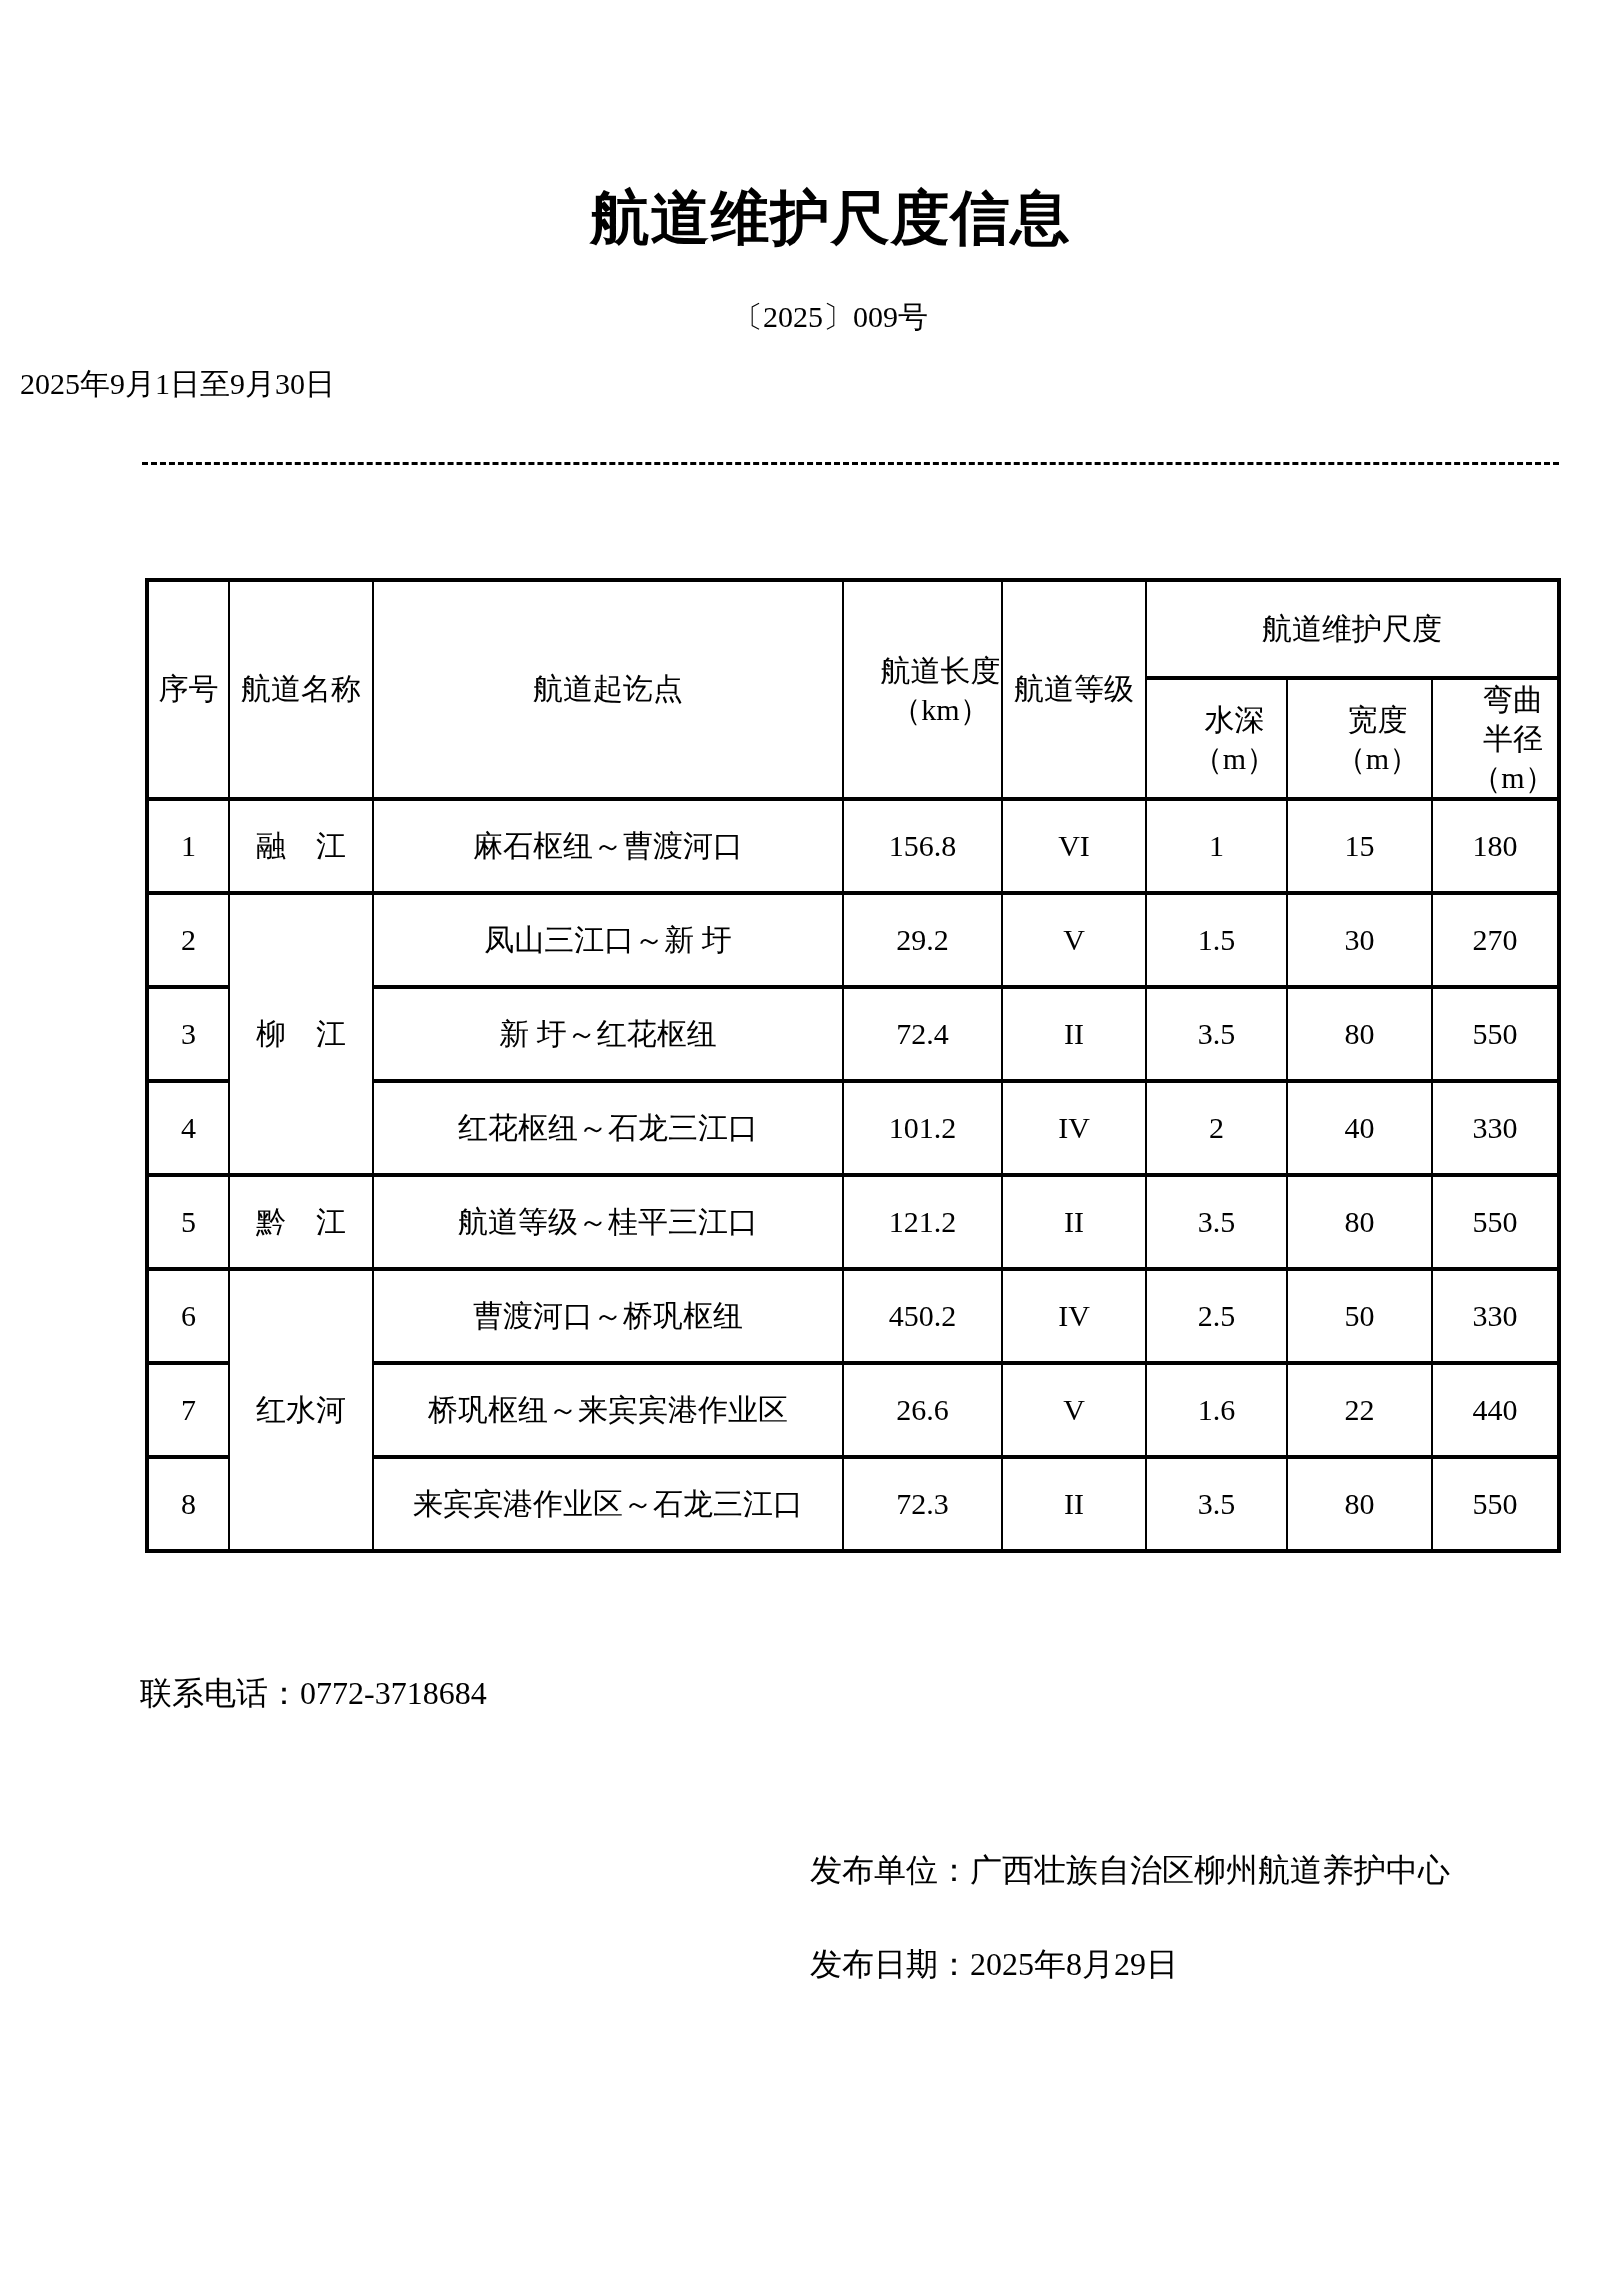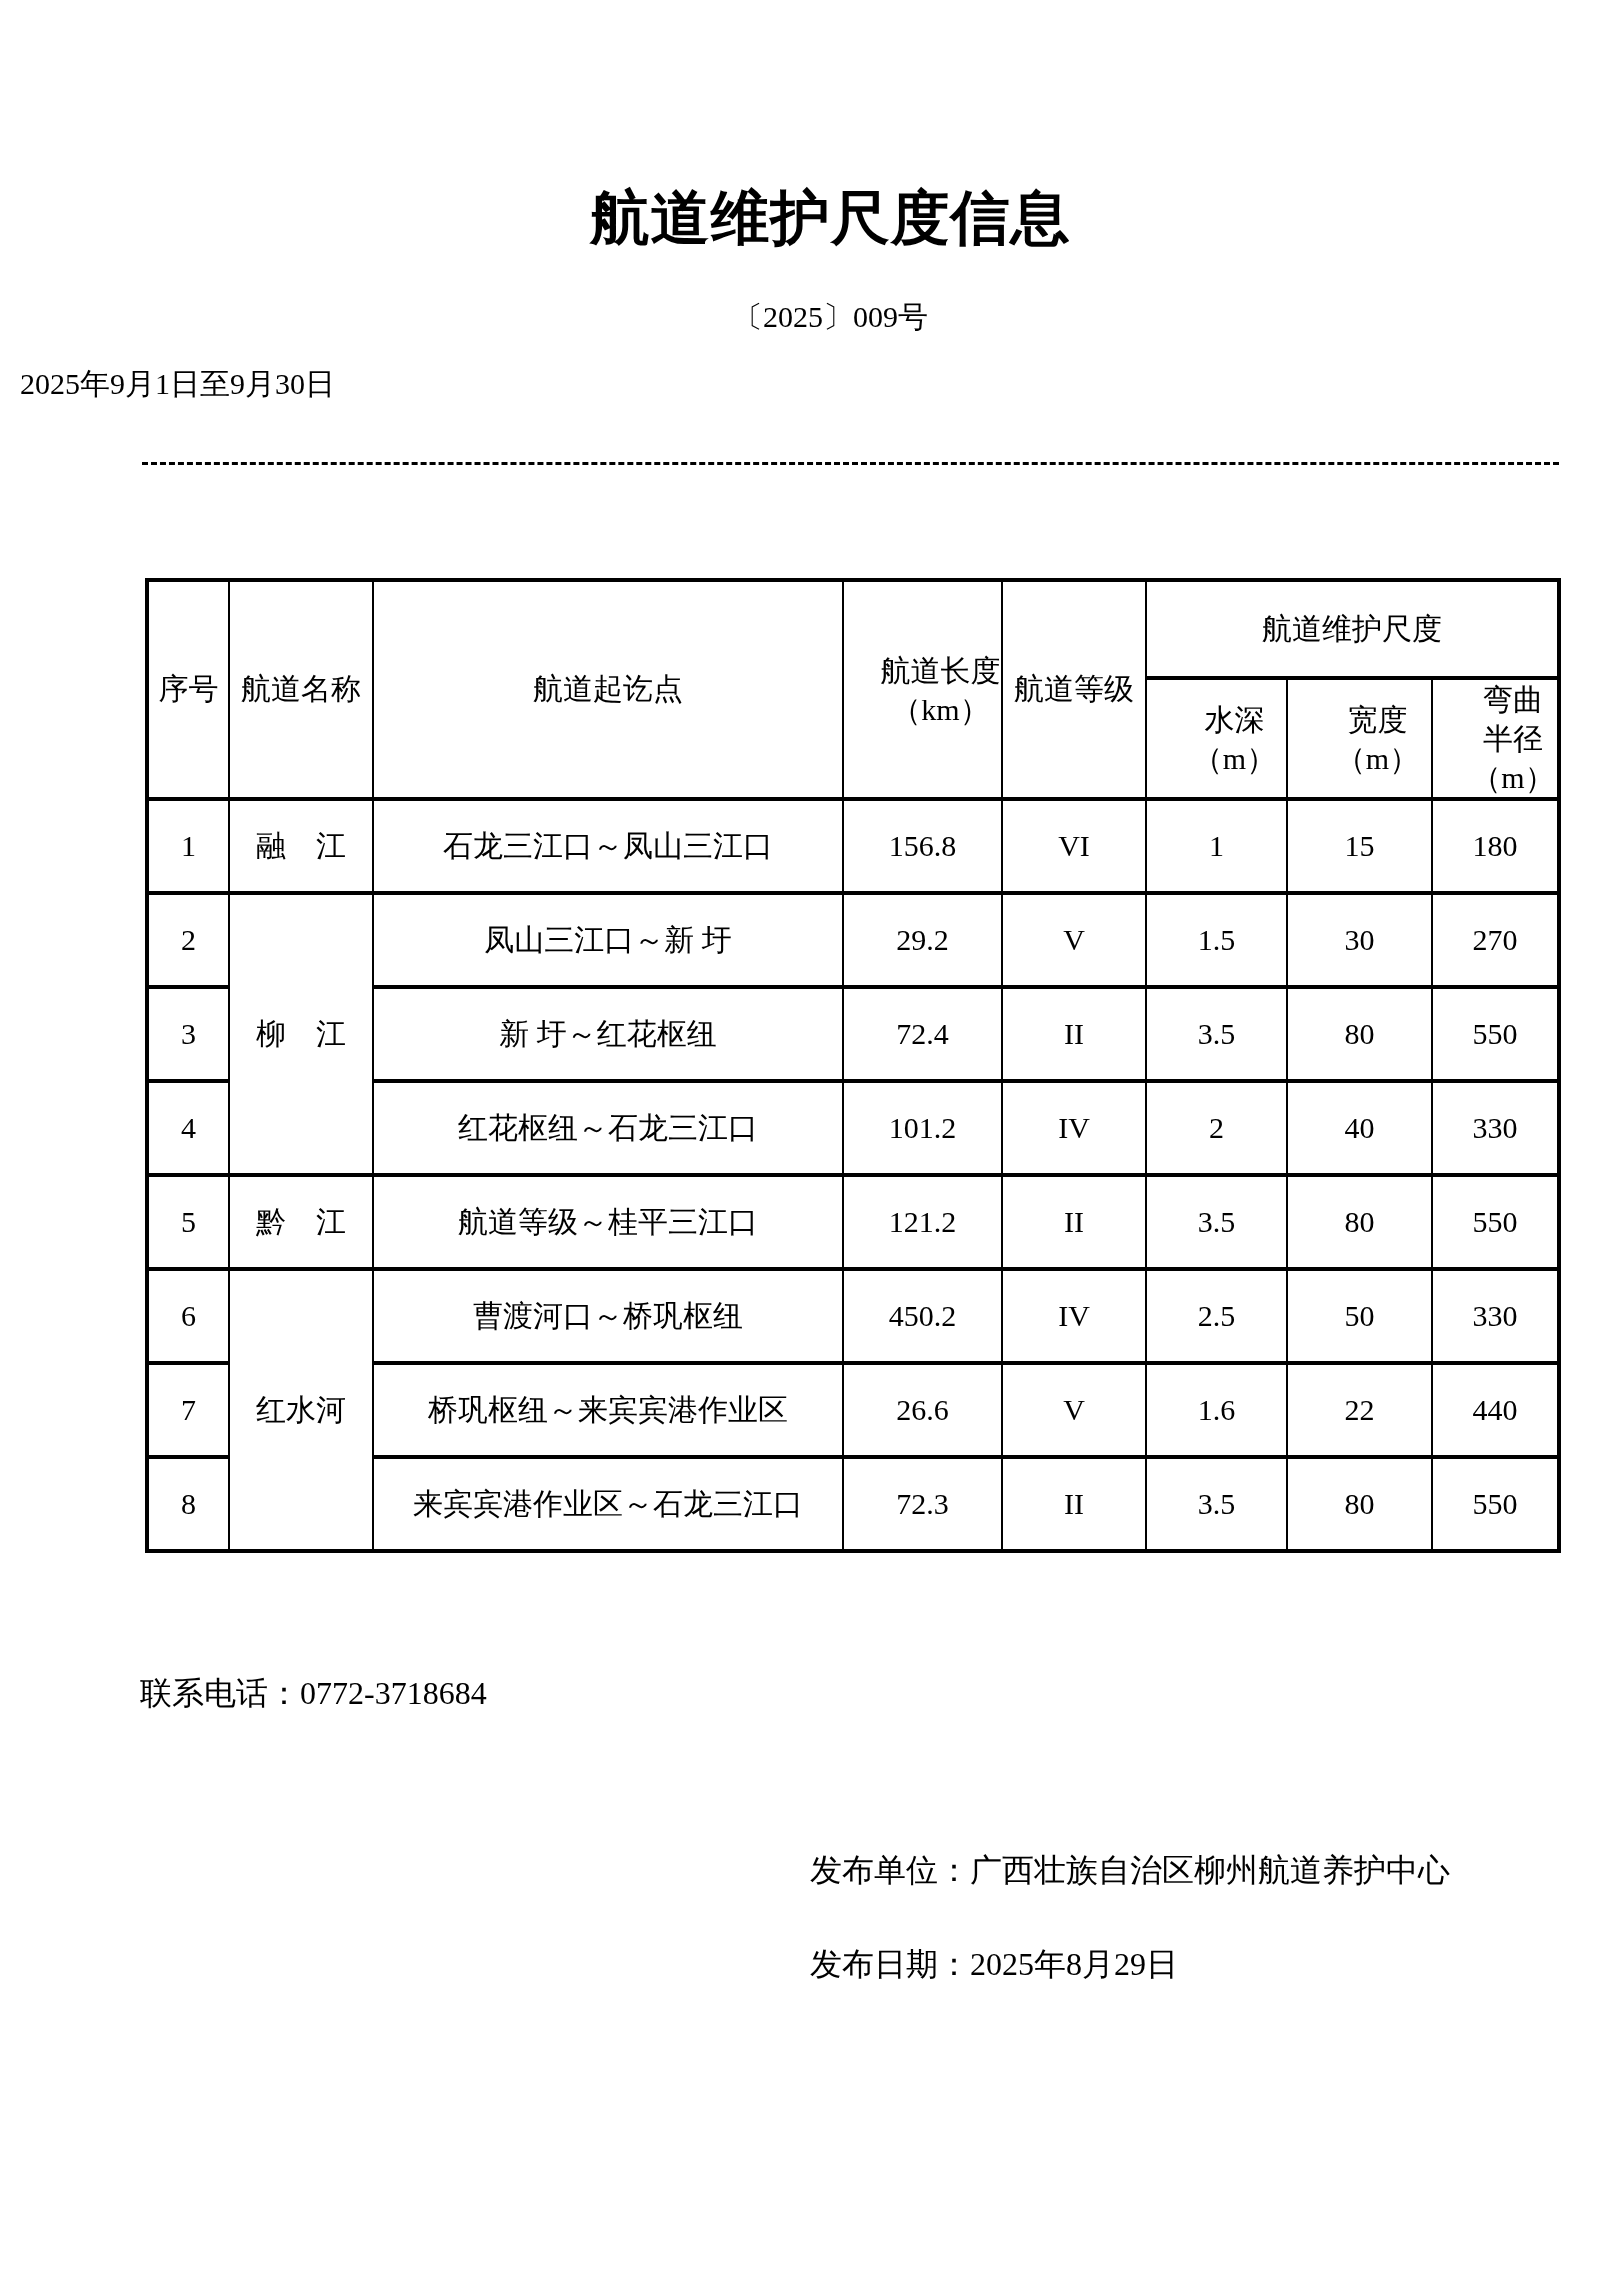--- a/index.html
+++ b/index.html
@@ -119,21 +119,21 @@
         </td>
         <td class="two-line">
           <span>弯曲半径</span>
           <span>（m）</span>
         </td>
       </tr>
 
       <tr class="drow">
         <td>1</td>
         <td>融　江</td>
-        <td>石龙三江口～凤山三江口</td>
+        <td>麻石枢纽～曹渡河口</td>
         <td>156.8</td>
         <td>VI</td>
         <td>1</td>
         <td>15</td>
         <td>180</td>
       </tr>
       <tr class="drow">
         <td>2</td>
         <td rowspan="3">柳　江</td>
         <td>凤山三江口～新 圩</td>

